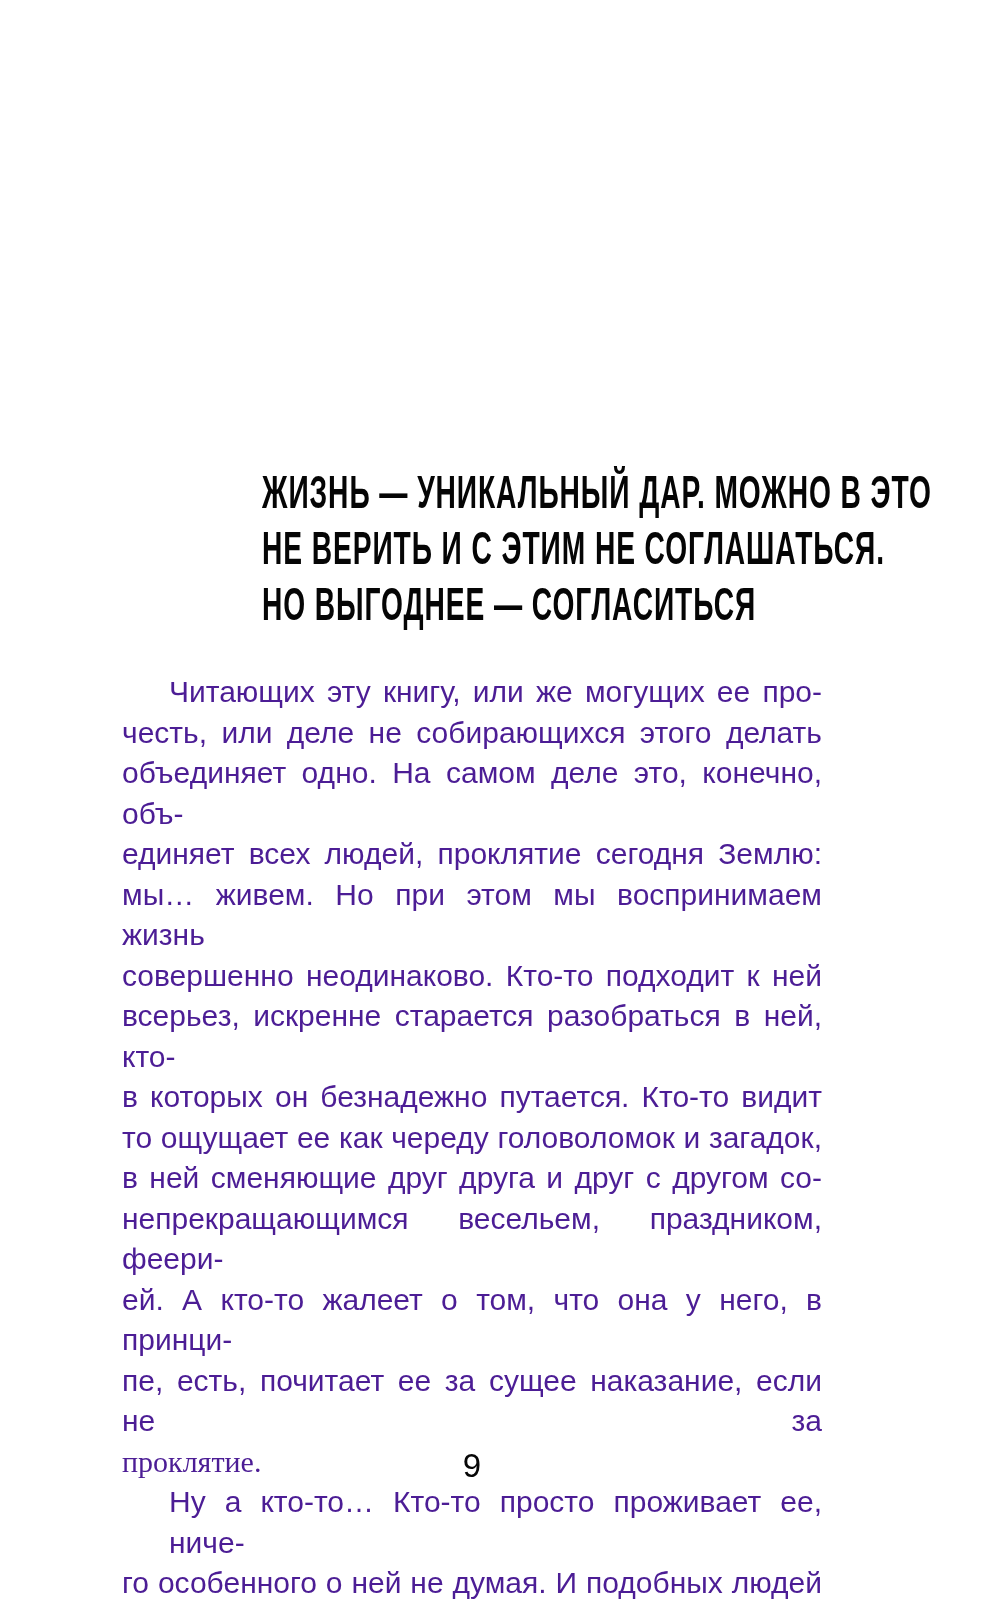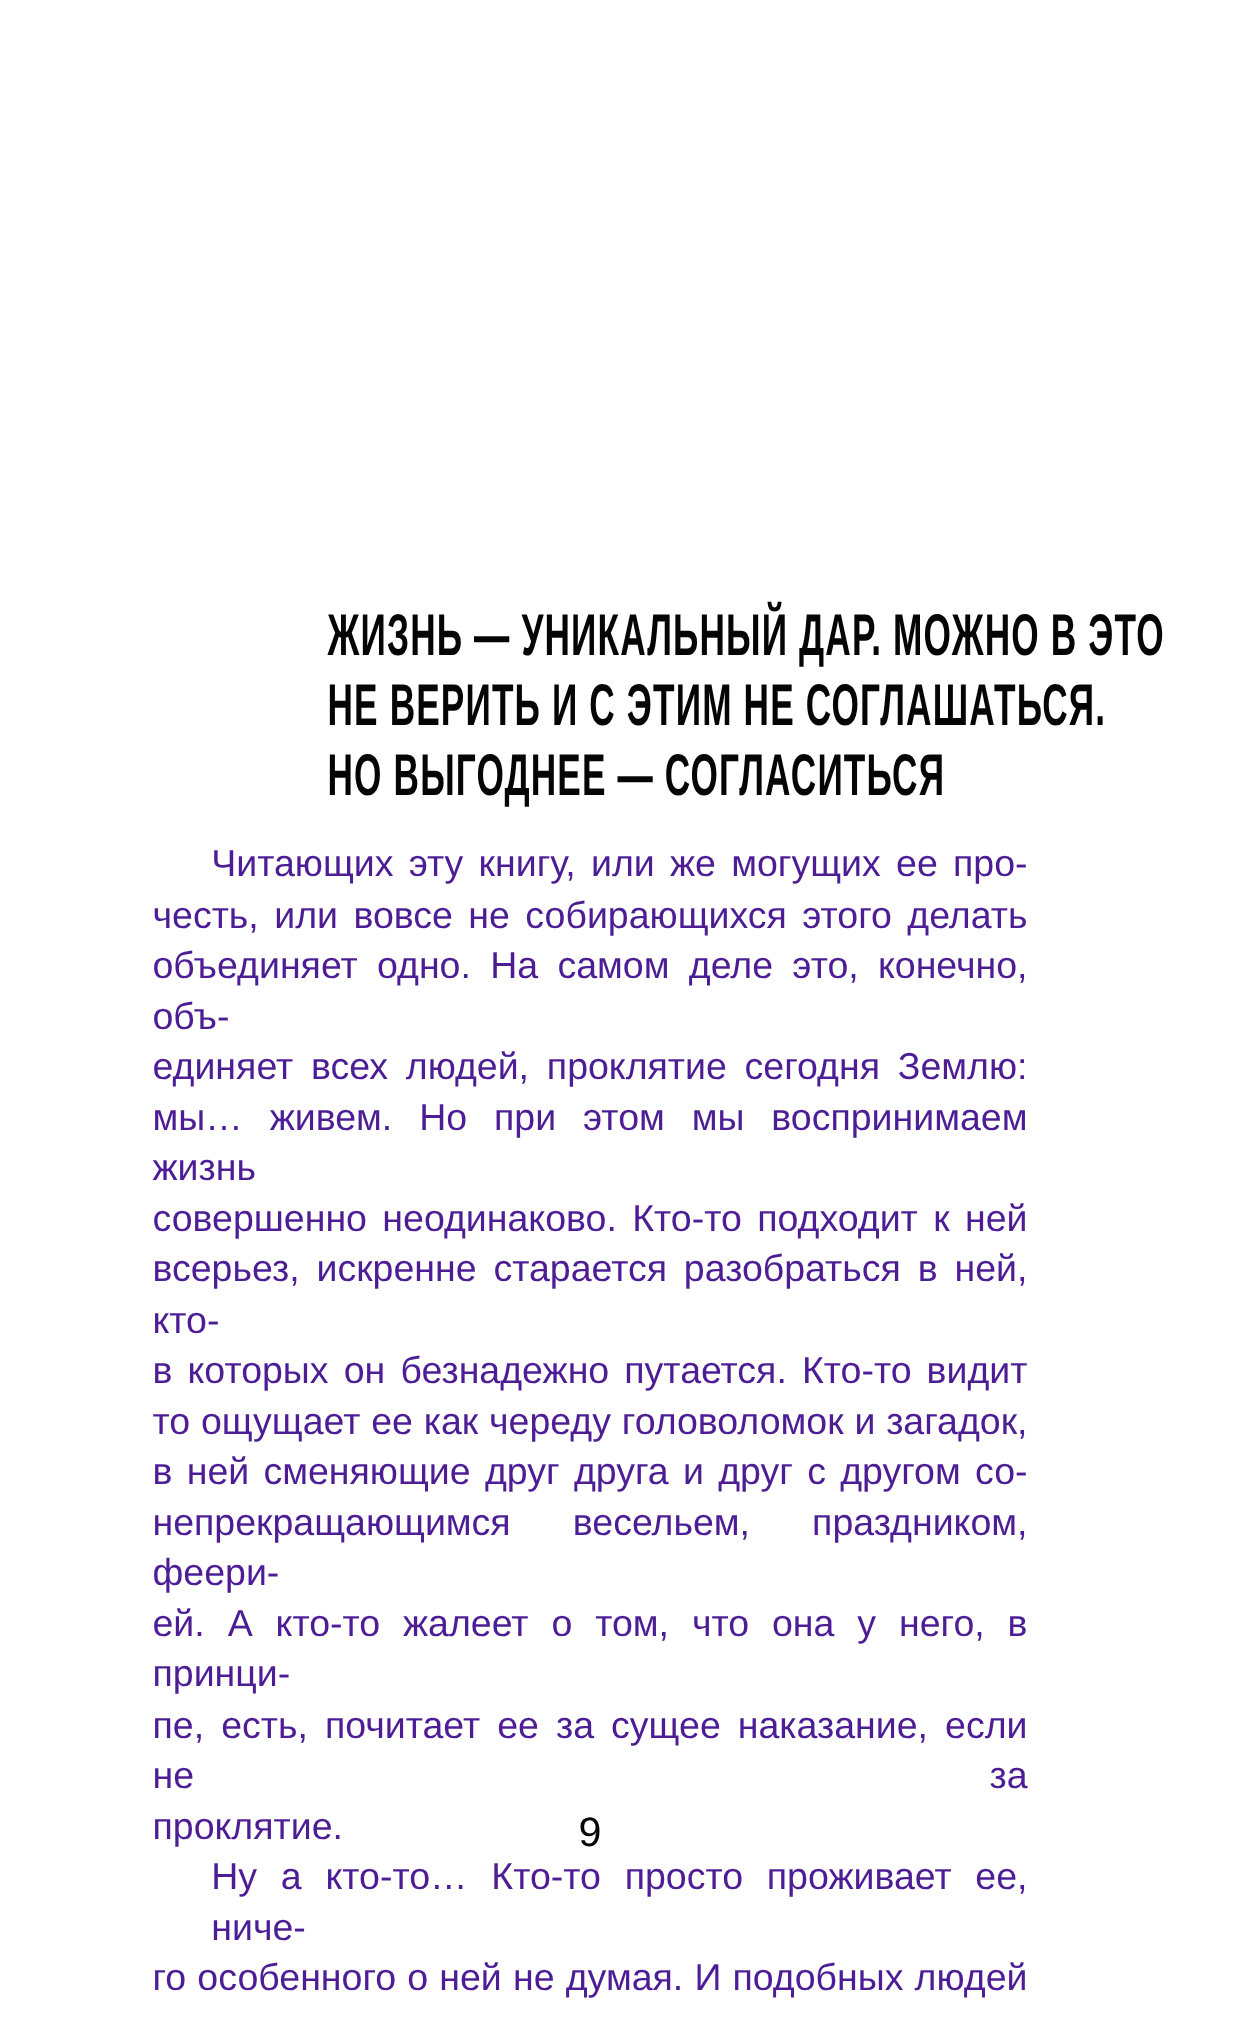--- a/index.html
+++ b/index.html
@@ -13,21 +13,21 @@
     height: 1616px;
     background: #ffffff;
     font-family: "Liberation Sans", "DejaVu Sans", sans-serif;
     color: #060606;
     overflow: hidden;
   }
   
   .chapter-heading {
     position: absolute;
     left: 122px;
-    top: 480px;
+    top: 464px;
     width: 700px;
   }
   .h-line {
     display: block;
     white-space: nowrap;
     text-align: center;
     font-weight: 700;
     font-size: 47px;
     line-height: 56px;
     letter-spacing: 1.5px;
@@ -45,20 +45,21 @@
     line-height: 40.5px;
     color: #4c1d95;
   }
   .b-line {
     text-align: justify;
     text-align-last: justify;
   }
   .b-line.last {
     text-align: center;
     text-align-last: left;
+    font-family: Liberation Serif, serif;
   }
   .b-line.indent {
     padding-left: 47px;
   }
   
   .page-footer {
     position: absolute;
     left: 122px;
     top: 1449px;
     width: 700px;
@@ -76,21 +77,21 @@
 <div class="page">
 
   <header class="chapter-heading" id="chapter-heading">
       <span class="h-line">ЖИЗНЬ — УНИКАЛЬНЫЙ ДАР. МОЖНО В ЭТО</span>
       <span class="h-line">НЕ ВЕРИТЬ И С ЭТИМ НЕ СОГЛАШАТЬСЯ.</span>
       <span class="h-line">НО ВЫГОДНЕЕ — СОГЛАСИТЬСЯ</span>
     </header>
 
   <main class="body-text" id="body-text">
       <div class="b-line indent">Читающих эту книгу, или же могущих ее про-</div>
-      <div class="b-line">честь, или вовсе не собирающихся этого делать</div>
+      <div class="b-line">честь, или деле не собирающихся этого делать</div>
       <div class="b-line">объединяет одно. На самом деле это, конечно, объ-</div>
       <div class="b-line">единяет всех людей, проклятие сегодня Землю:</div>
       <div class="b-line">мы… живем. Но при этом мы воспринимаем жизнь</div>
       <div class="b-line">совершенно неодинаково. Кто-то подходит к ней</div>
       <div class="b-line">всерьез, искренне старается разобраться в ней, кто-</div>
       <div class="b-line">в которых он безнадежно путается. Кто-то видит</div>
       <div class="b-line">то ощущает ее как череду головоломок и загадок,</div>
       <div class="b-line">в ней сменяющие друг друга и друг с другом со-</div>
       <div class="b-line">непрекращающимся весельем, праздником, феери-</div>
       <div class="b-line">ей. А кто-то жалеет о том, что она у него, в принци-</div>

